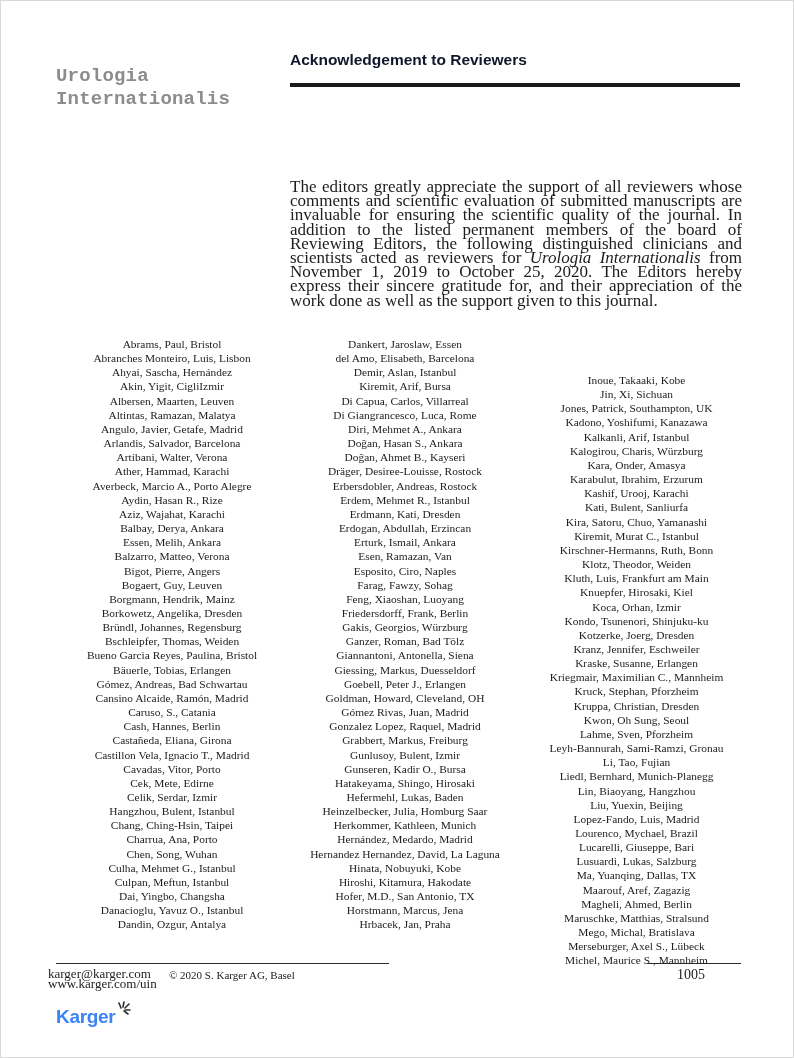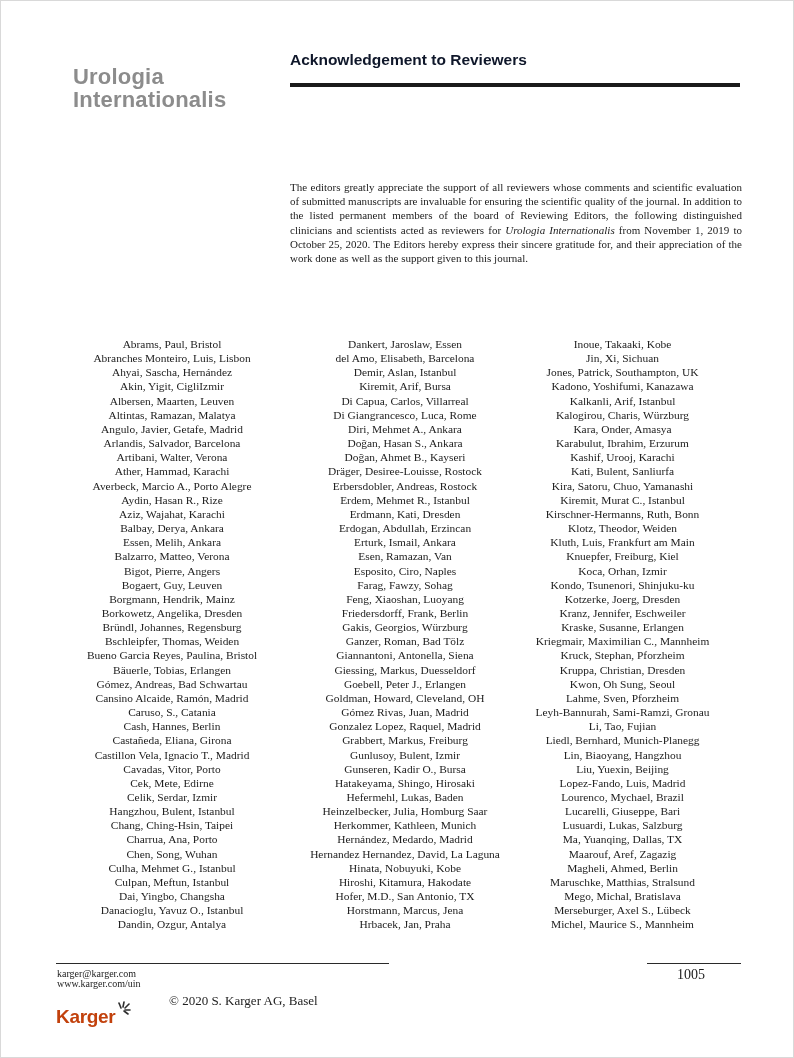--- a/index.html
+++ b/index.html
@@ -12,25 +12,25 @@
     background: #ffffff;
     border: 1px solid #d9d9d9;
     font-family: "Liberation Serif", serif;
     color: #1c1c1c;
     overflow: hidden;
   }
 
   
   .journal-logo {
     position: absolute;
-    left: 72px;
+    left: 55px;
     top: 64px;
-    font-family: Liberation Sans, sans-serif;
+    font-family: Liberation Mono, monospace;
     font-weight: bold;
-    font-size: 22px;
+    font-size: 19px;
     line-height: 23px;
     color: #8c8c8c;
     letter-spacing: 0.2px;
   }
 
   
   .article-title {
     position: absolute;
     left: 289px;
     top: 50px;
@@ -48,66 +48,66 @@
     height: 4px;
     background: #1a1a1a;
   }
 
   
   .intro {
     position: absolute;
     left: 289px;
     top: 179px;
     width: 452px;
-    font-size: 11px;
+    font-size: 17px;
     line-height: 14.2px;
     text-align: justify;
   }
   .intro .italic { font-style: italic; }
 
   
   .columns { position: absolute; left: 57px; top: 336px; width: 692px; }
   .col { position: absolute; top: 0; text-align: center; }
   .col-1 { left: 0; width: 228px; }
   .col-2 { left: 233px; width: 228px; }
-  .col-3 { left: 451px; width: 227px; }
+  .col-3 { left: 465px; width: 227px; margin-top: 36px; }
   .name-line {
     font-size: 11.4px;
     line-height: 14.15px;
     white-space: nowrap;
   }
 
   
   .footer-rule-left {
     position: absolute; left: 55px; top: 962px;
     width: 333px; height: 1px; background: #2a2a2a;
   }
   .footer-rule-right {
     position: absolute; left: 646px; top: 962px;
     width: 94px; height: 1px; background: #2a2a2a;
   }
   .footer-contact {
-    position: absolute; left: 56px; top: 968px;
-    font-size: 10px; line-height: 10px; color: #222;
+    position: absolute; left: 47px; top: 968px;
+    font-size: 13px; line-height: 10px; color: #222;
   }
   .footer-copyright {
-    position: absolute; left: 168px; top: 992px;
-    font-size: 13px; color: #222;
+    position: absolute; left: 168px; top: 968px;
+    font-size: 11px; color: #222;
   }
   .footer-page-number {
     position: absolute; left: 640px; top: 966px;
     width: 100px; text-align: center;
     font-size: 14px; color: #1c1c1c;
   }
   .karger-logo {
     position: absolute; left: 55px; top: 1005px;
     font-family: "Liberation Sans", sans-serif;
     font-weight: bold;
     font-size: 19px;
-    color: #c2410c;
+    color: #3b82f6;
     letter-spacing: -0.3px;
     display: flex; align-items: flex-start;
   }
   .karger-mark { margin-left: 1px; margin-top: -6px; }
 </style>
 </head>
 <body>
 
 <div class="page">
 
@@ -219,21 +219,21 @@
         <div class="name-line">Kalogirou, Charis, Würzburg</div>
         <div class="name-line">Kara, Onder, Amasya</div>
         <div class="name-line">Karabulut, Ibrahim, Erzurum</div>
         <div class="name-line">Kashif, Urooj, Karachi</div>
         <div class="name-line">Kati, Bulent, Sanliurfa</div>
         <div class="name-line">Kira, Satoru, Chuo, Yamanashi</div>
         <div class="name-line">Kiremit, Murat C., Istanbul</div>
         <div class="name-line">Kirschner-Hermanns, Ruth, Bonn</div>
         <div class="name-line">Klotz, Theodor, Weiden</div>
         <div class="name-line">Kluth, Luis, Frankfurt am Main</div>
-        <div class="name-line">Knuepfer, Freiburg, Kiel</div>
+        <div class="name-line">Knuepfer, Hirosaki, Kiel</div>
         <div class="name-line">Koca, Orhan, Izmir</div>
         <div class="name-line">Kondo, Tsunenori, Shinjuku-ku</div>
         <div class="name-line">Kotzerke, Joerg, Dresden</div>
         <div class="name-line">Kranz, Jennifer, Eschweiler</div>
         <div class="name-line">Kraske, Susanne, Erlangen</div>
         <div class="name-line">Kriegmair, Maximilian C., Mannheim</div>
         <div class="name-line">Kruck, Stephan, Pforzheim</div>
         <div class="name-line">Kruppa, Christian, Dresden</div>
         <div class="name-line">Kwon, Oh Sung, Seoul</div>
         <div class="name-line">Lahme, Sven, Pforzheim</div>

